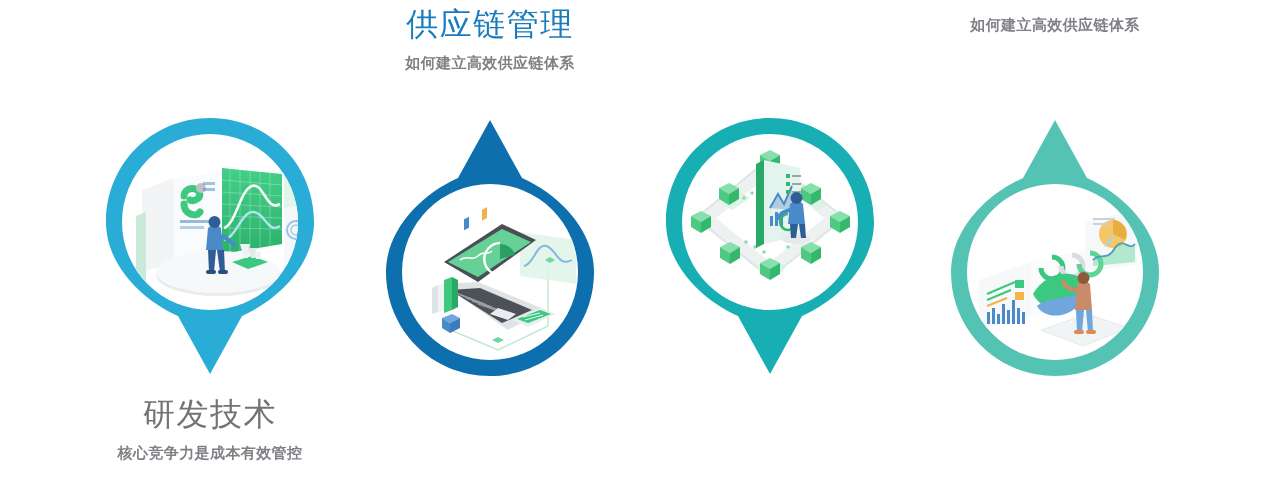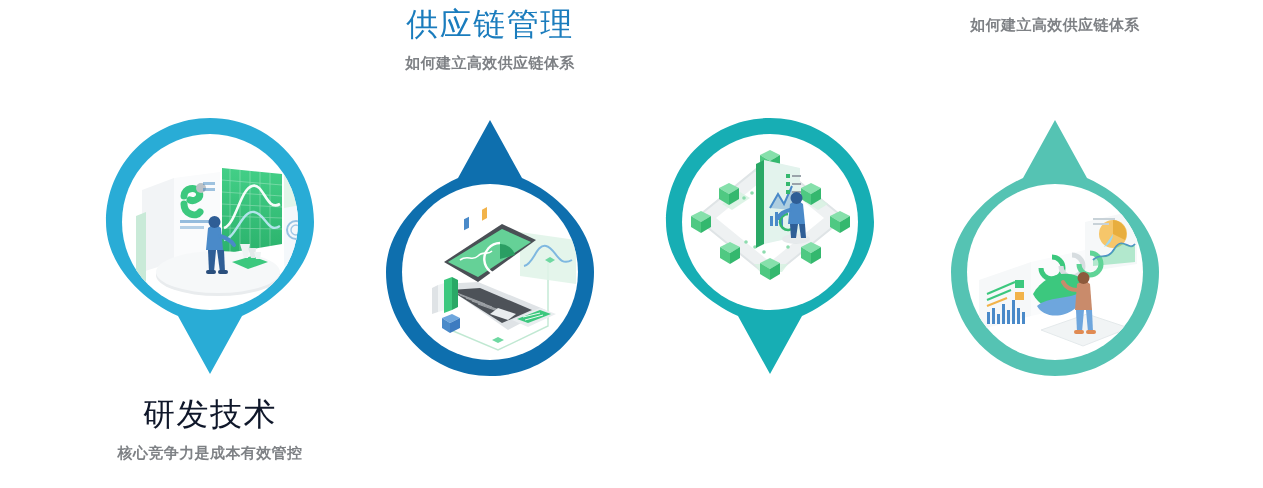--- a/index.html
+++ b/index.html
@@ -54,21 +54,21 @@
   .pin-subtitle {
     font-size: 15px;
     font-weight: bold;
     color: #7e8185;
     letter-spacing: 0.4px;
     margin: 10px 0 0 0;
     white-space: nowrap;
   }
 
   .title-blue  { color: #1a7cbd; }
-  .title-cyan  { color: #0f172a; }
+  .title-cyan  { color: #737373; }
   .title-teal  { color: #22afb5; }
   .title-mint  { color: #63c8b6; }
 
   
   .pin-wrap {
     position: absolute;
     left: 50%;
     transform: translateX(-50%);
     width: 220px;
     height: 268px;

